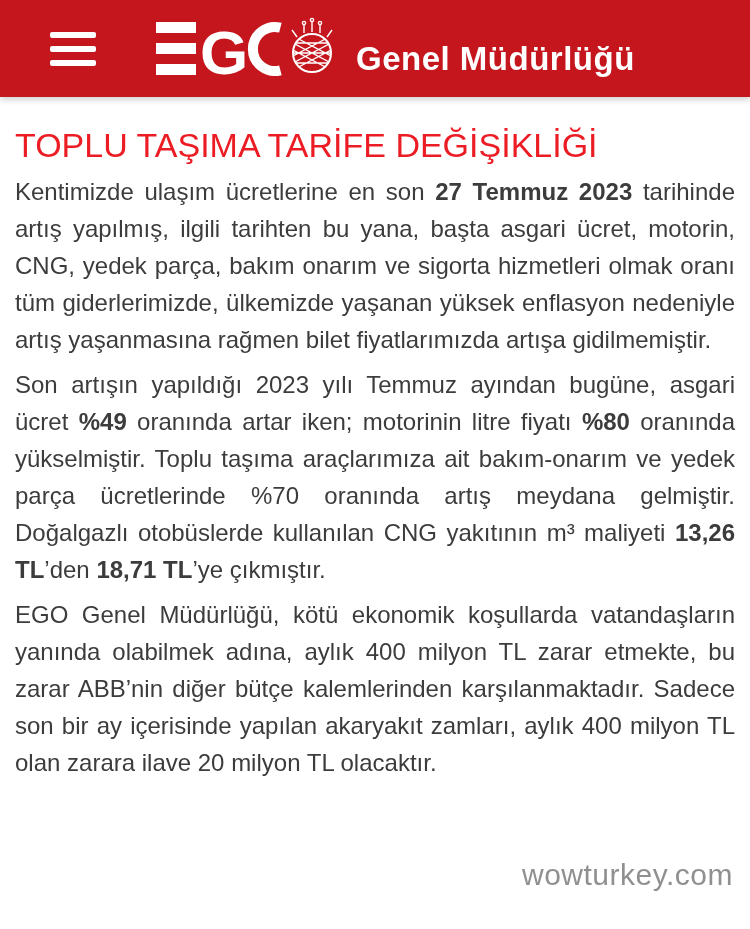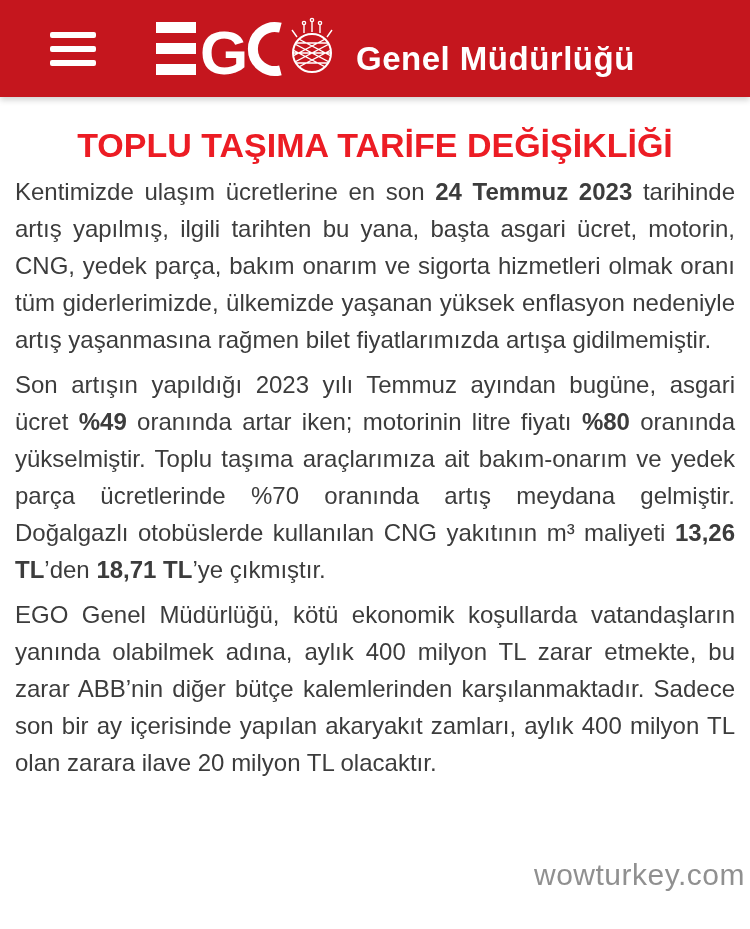--- a/index.html
+++ b/index.html
@@ -85,45 +85,44 @@
     border-bottom: 10px solid #ffffff;
   }
 
   
   .article {
     padding: 0 15px;
     color: #3C3C3C;
   }
   .article h1 {
     margin: 28px 0 0;
-    text-align: center;
     color: #EC1C24;
     font-size: 34px;
     line-height: 40px;
-    font-weight: bold;
+    font-weight: normal;
     letter-spacing: 0px;
     white-space: nowrap;
   }
   .salutation {
     margin: 28px 0 0;
     font-size: 24px;
     line-height: 37px;
   }
   .para {
     margin: 8px 0 0;
     font-size: 24px;
     line-height: 37px;
     text-align: justify;
   }
   .para b { font-weight: bold; }
 
   
   .watermark {
     position: absolute;
-    right: 5px;
+    right: 17px;
     top: 858px;
     font-size: 30px;
     color: rgba(125,125,125,0.85);
     letter-spacing: 0.5px;
     pointer-events: none;
     text-shadow: 0 0 2px rgba(255,255,255,0.6);
   }
 </style>
 </head>
 <body>
@@ -172,21 +171,21 @@
 
     <div class="org-name">Genel Müdürlüğü</div>
 
   </div>
 </div>
 
 <div class="article">
   <h1>TOPLU TAŞIMA TARİFE DEĞİŞİKLİĞİ</h1>
 
 
-  <p class="para"><span>Kentimizde ulaşım ücretlerine en son </span><b>24 Temmuz 2023</b><span> tarihinde artış yapılmış, ilgili tarihten bu yana, başta asgari ücret, motorin, CNG, yedek parça, bakım onarım ve sigorta hizmetleri olmak oranı tüm giderlerimizde, ülkemizde yaşanan yüksek enflasyon nedeniyle artış yaşanmasına rağmen bilet fiyatlarımızda artışa gidilmemiştir.</span></p>
+  <p class="para"><span>Kentimizde ulaşım ücretlerine en son </span><b>27 Temmuz 2023</b><span> tarihinde artış yapılmış, ilgili tarihten bu yana, başta asgari ücret, motorin, CNG, yedek parça, bakım onarım ve sigorta hizmetleri olmak oranı tüm giderlerimizde, ülkemizde yaşanan yüksek enflasyon nedeniyle artış yaşanmasına rağmen bilet fiyatlarımızda artışa gidilmemiştir.</span></p>
 
   <p class="para"><span>Son artışın yapıldığı 2023 yılı Temmuz ayından bugüne, asgari ücret </span><b>%49</b><span> oranında artar iken; motorinin litre fiyatı </span><b>%80</b><span> oranında yükselmiştir. Toplu taşıma araçlarımıza ait bakım-onarım ve yedek parça ücretlerinde %70 oranında artış meydana gelmiştir. Doğalgazlı otobüslerde kullanılan CNG yakıtının m³ maliyeti </span><b>13,26 TL</b><span>’den </span><b>18,71 TL</b><span>’ye çıkmıştır.</span></p>
 
 
   <p class="para"><span>EGO Genel Müdürlüğü, kötü ekonomik koşullarda vatandaşların yanında olabilmek adına, aylık 400 milyon TL zarar etmekte, bu zarar ABB’nin diğer bütçe kalemlerinden karşılanmaktadır. Sadece son bir ay içerisinde yapılan akaryakıt zamları, aylık 400 milyon TL olan zarara ilave 20 milyon TL olacaktır.</span></p>
 </div>
 
 <div class="watermark">wowturkey.com</div>
 
 </body></html>

